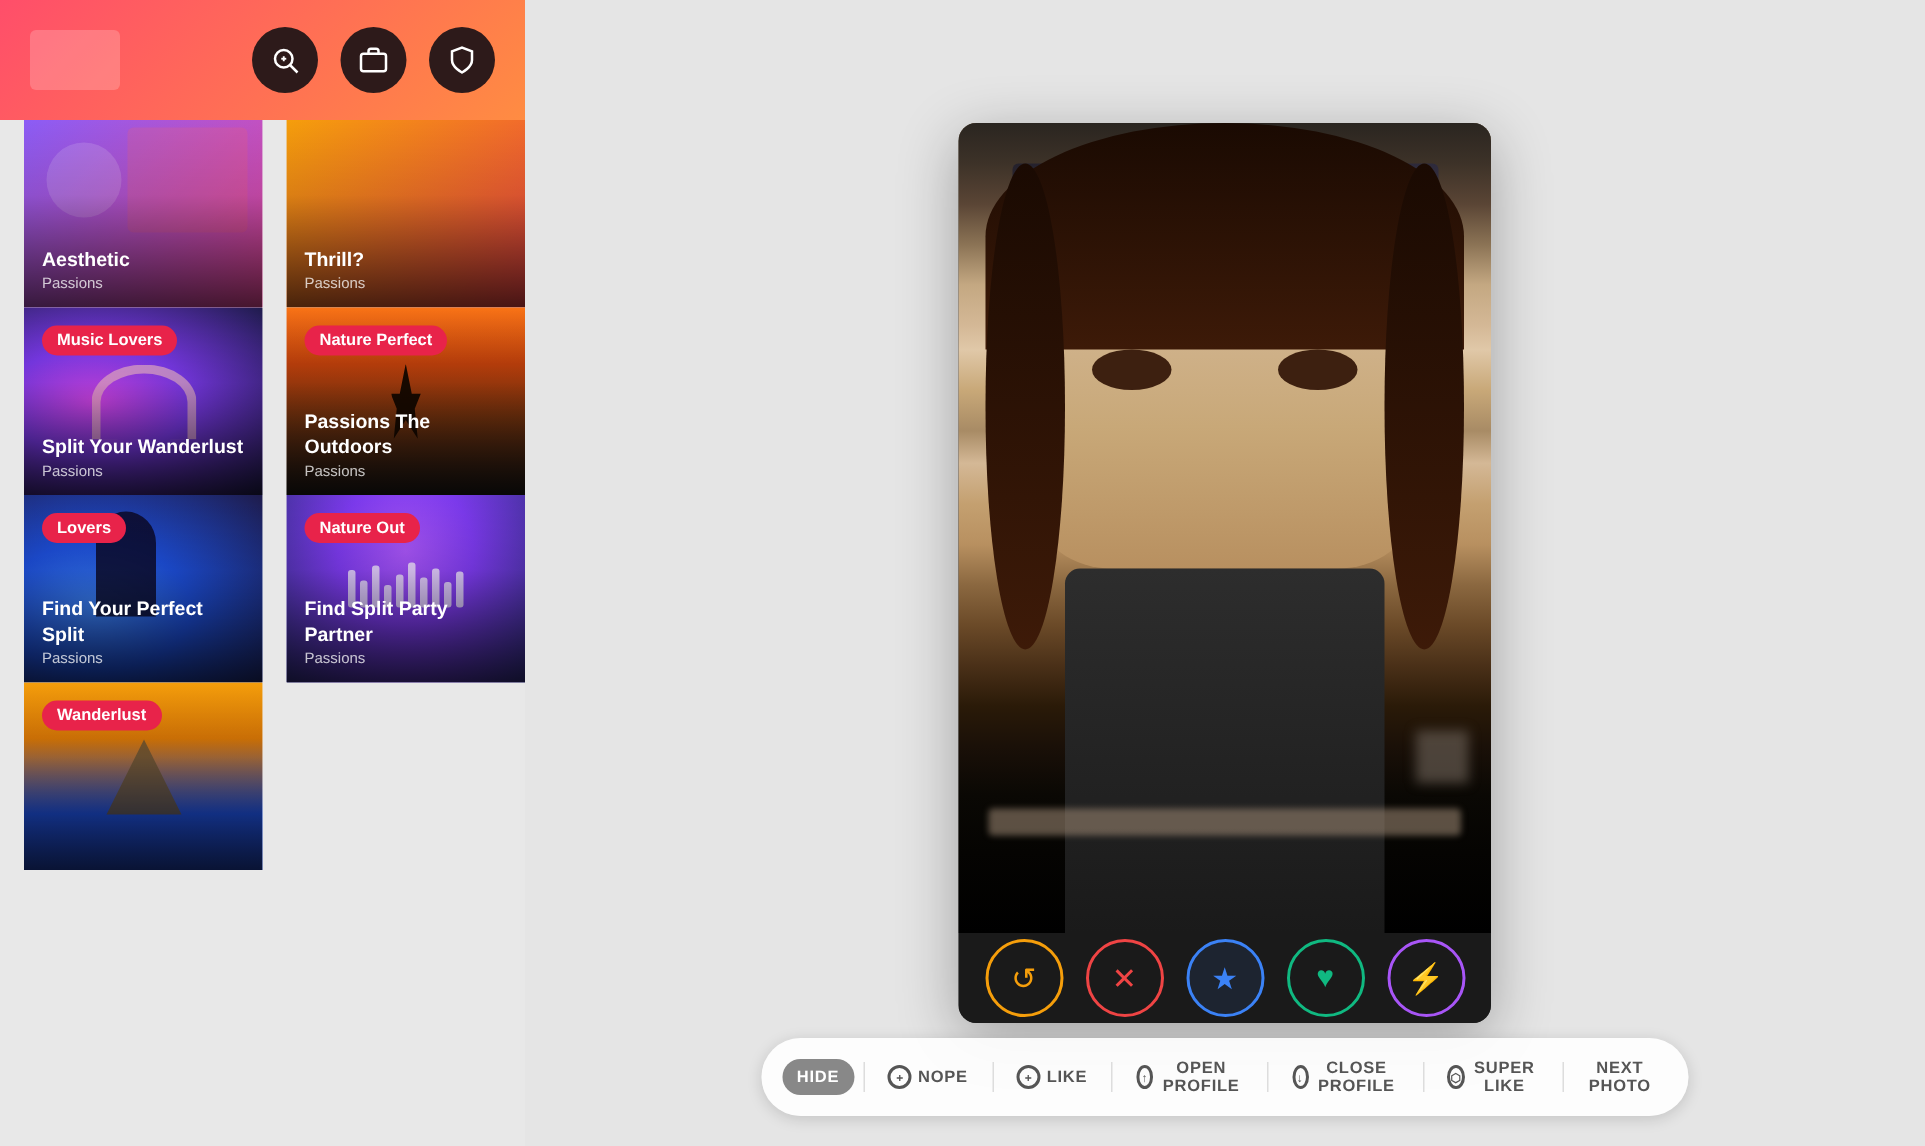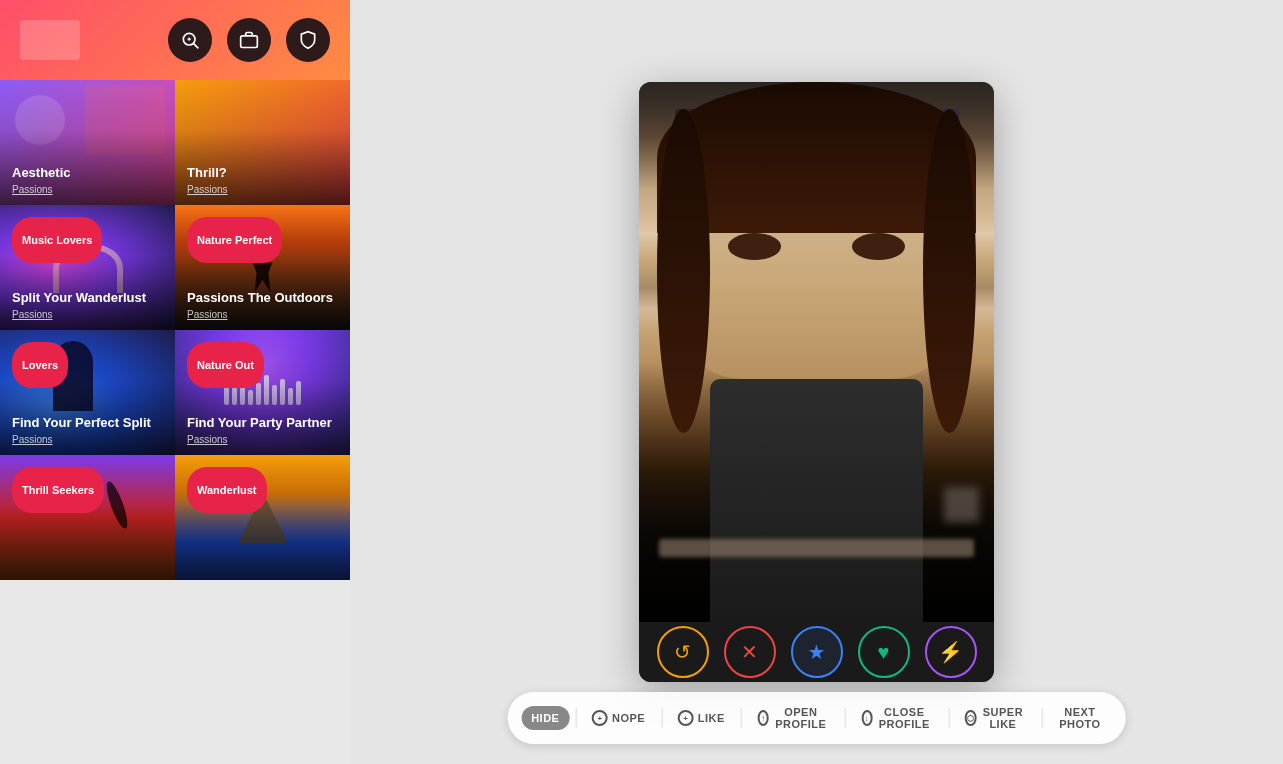--- a/index.html
+++ b/index.html
@@ -55,56 +55,56 @@
       grid-template-columns: 1fr 1fr;
       grid-template-rows: repeat(4, 125px);
       gap: 0;
       overflow: hidden;
     }
 
     .card {
       position: relative;
       overflow: hidden;
       cursor: pointer;
+      margin-left: 16px;
     }
     .card-bg {
       width: 100%; height: 100%;
       background-size: cover;
       background-position: center;
     }
     .card-overlay {
       position: absolute;
       inset: 0;
       background: linear-gradient(to top, rgba(0,0,0,0.7) 0%, rgba(0,0,0,0.1) 60%, transparent 100%);
     }
     .card-badge {
       position: absolute;
       top: 12px; left: 12px;
       background: #e8234a;
       color: white;
       font-size: 11px;
       font-weight: bold;
-      padding: 17px 10px;
+      padding: 4px 10px;
       border-radius: 20px;
     }
     .card-content {
       position: absolute;
       bottom: 10px; left: 12px; right: 12px;
     }
     .card-title {
       color: white;
       font-size: 13px;
       font-weight: bold;
       line-height: 1.3;
       margin-bottom: 2px;
     }
     .card-sub {
       color: rgba(255,255,255,0.75);
       font-size: 10px;
-      text-decoration: underline;
     }
 
     
     .card-aesthetic { background: linear-gradient(135deg, #8B5CF6, #EC4899); }
     .card-snack { background: linear-gradient(135deg, #F59E0B, #EF4444); }
 
     
     .music-img {
       background: radial-gradient(ellipse at 30% 50%, #d946ef 0%, #7c3aed 40%, #1e1b4b 100%);
     }
@@ -405,34 +405,25 @@
           <div class="hand" style="height:30px"></div>
           <div class="hand" style="height:20px"></div>
           <div class="hand" style="height:26px"></div>
           <div class="hand" style="height:17px"></div>
           <div class="hand" style="height:24px"></div>
         </div>
       </div>
       <div class="card-overlay"></div>
       <div class="card-badge">Nature Out</div>
       <div class="card-content">
-        <div class="card-title">Find Your Party Partner</div>
+        <div class="card-title">Find Split Party Partner</div>
         <div class="card-sub">Passions</div>
       </div>
     </div>
 
-    <div class="card">
-      <div class="card-bg thrill-img">
-        <div style="position:absolute;inset:0;background:linear-gradient(to bottom,#7c3aed 0%,#dc2626 50%,#92400e 100%)"></div>
-
-        <div style="position:absolute;top:20%;right:30%;width:12px;height:50px;background:rgba(0,0,0,0.7);border-radius:50%;transform:rotate(-20deg)"></div>
-      </div>
-      <div class="card-overlay"></div>
-      <div class="card-badge">Thrill Seekers</div>
-    </div>
 
     <div class="card">
       <div class="card-bg wanderlust-img">
         <div style="position:absolute;inset:0;background:linear-gradient(to bottom,#f59e0b 0%,#d97706 30%,#1d4ed8 70%,#1e40af 100%)"></div>
         <div class="mountain"></div>
       </div>
       <div class="card-overlay"></div>
       <div class="card-badge">Wanderlust</div>
     </div>
   </div>

